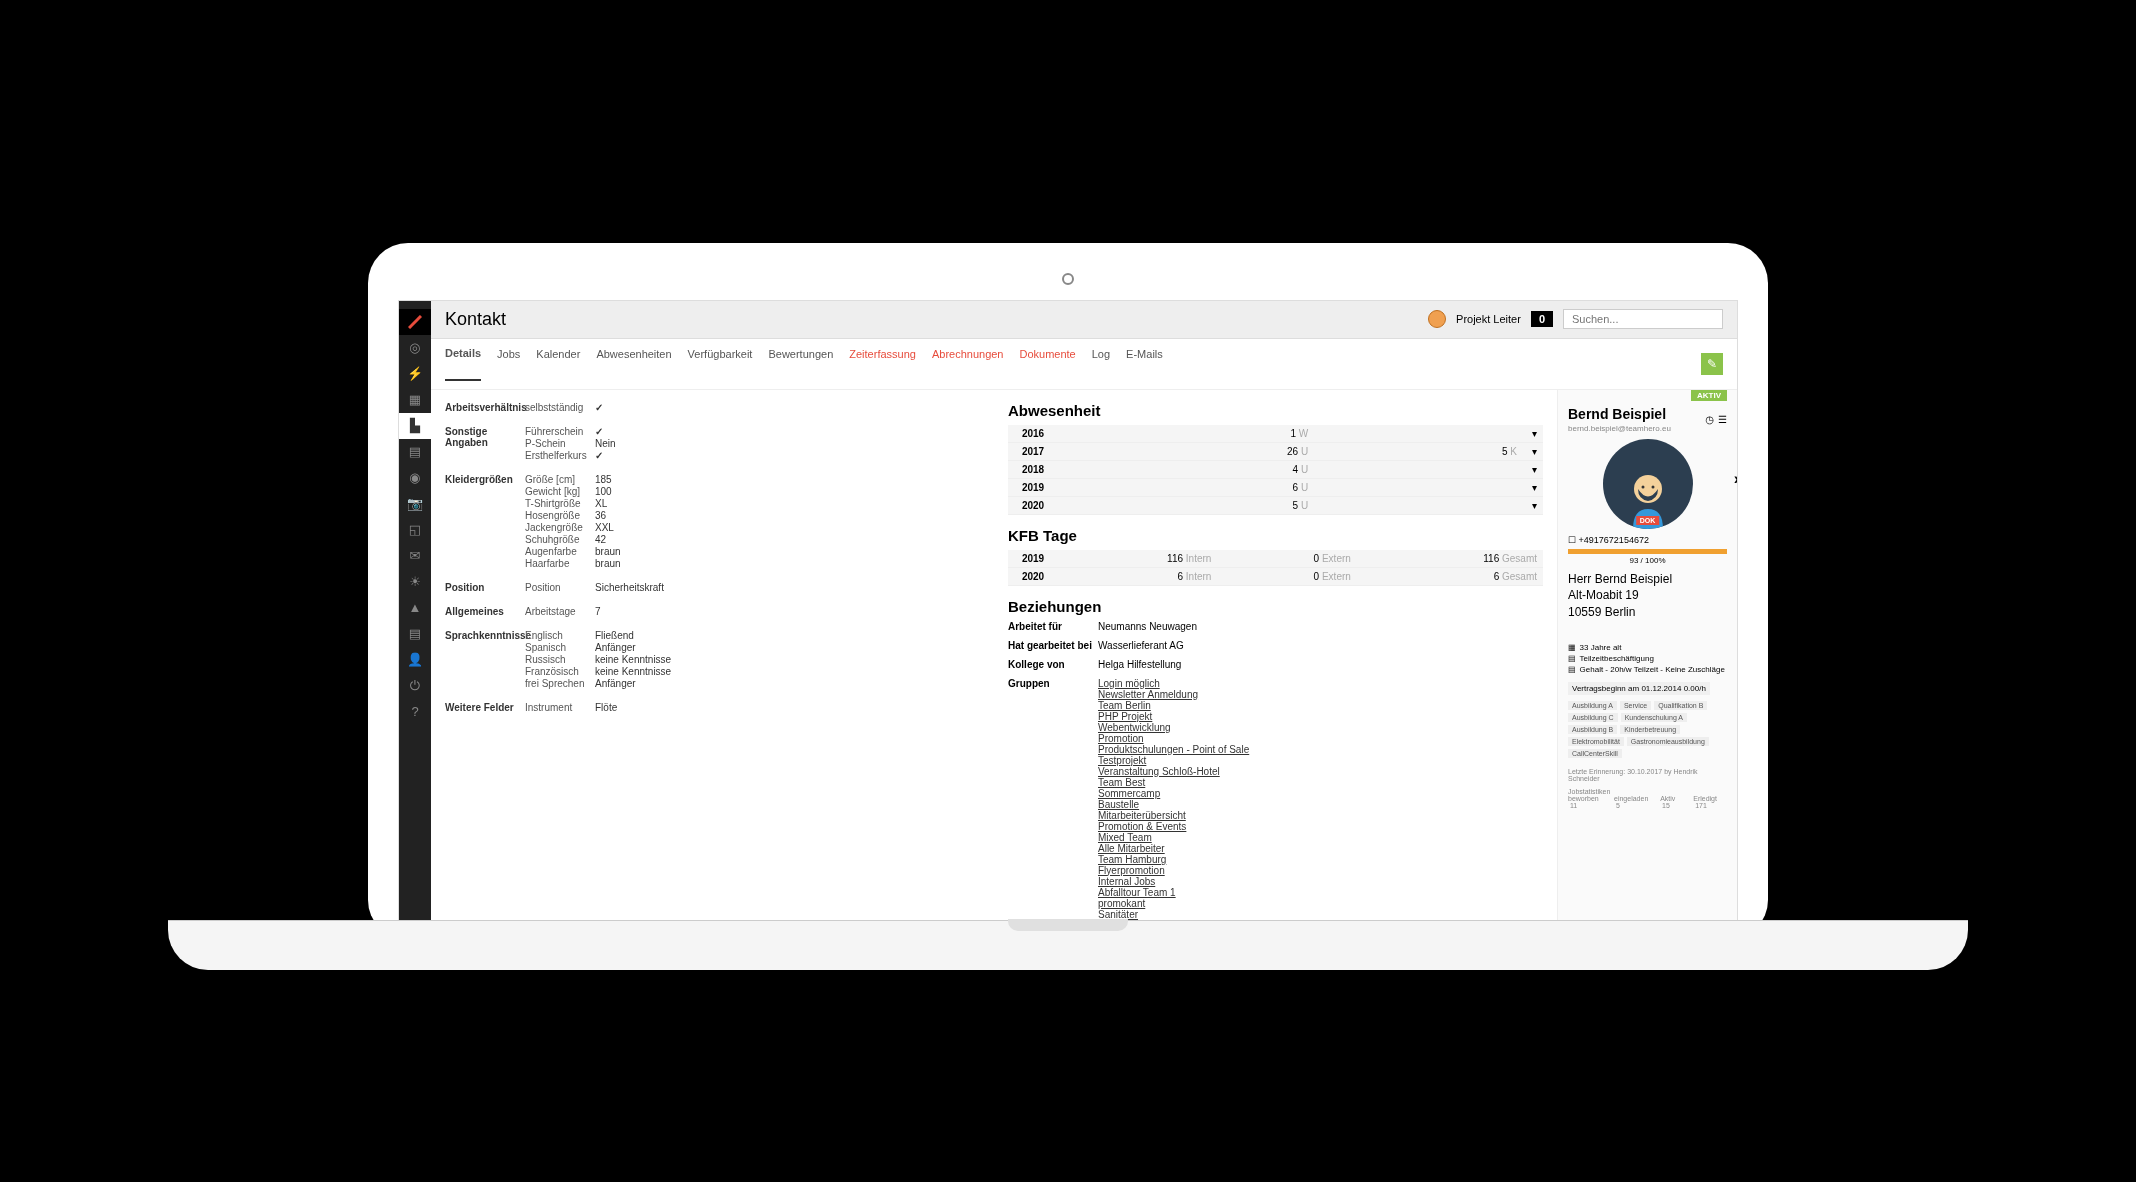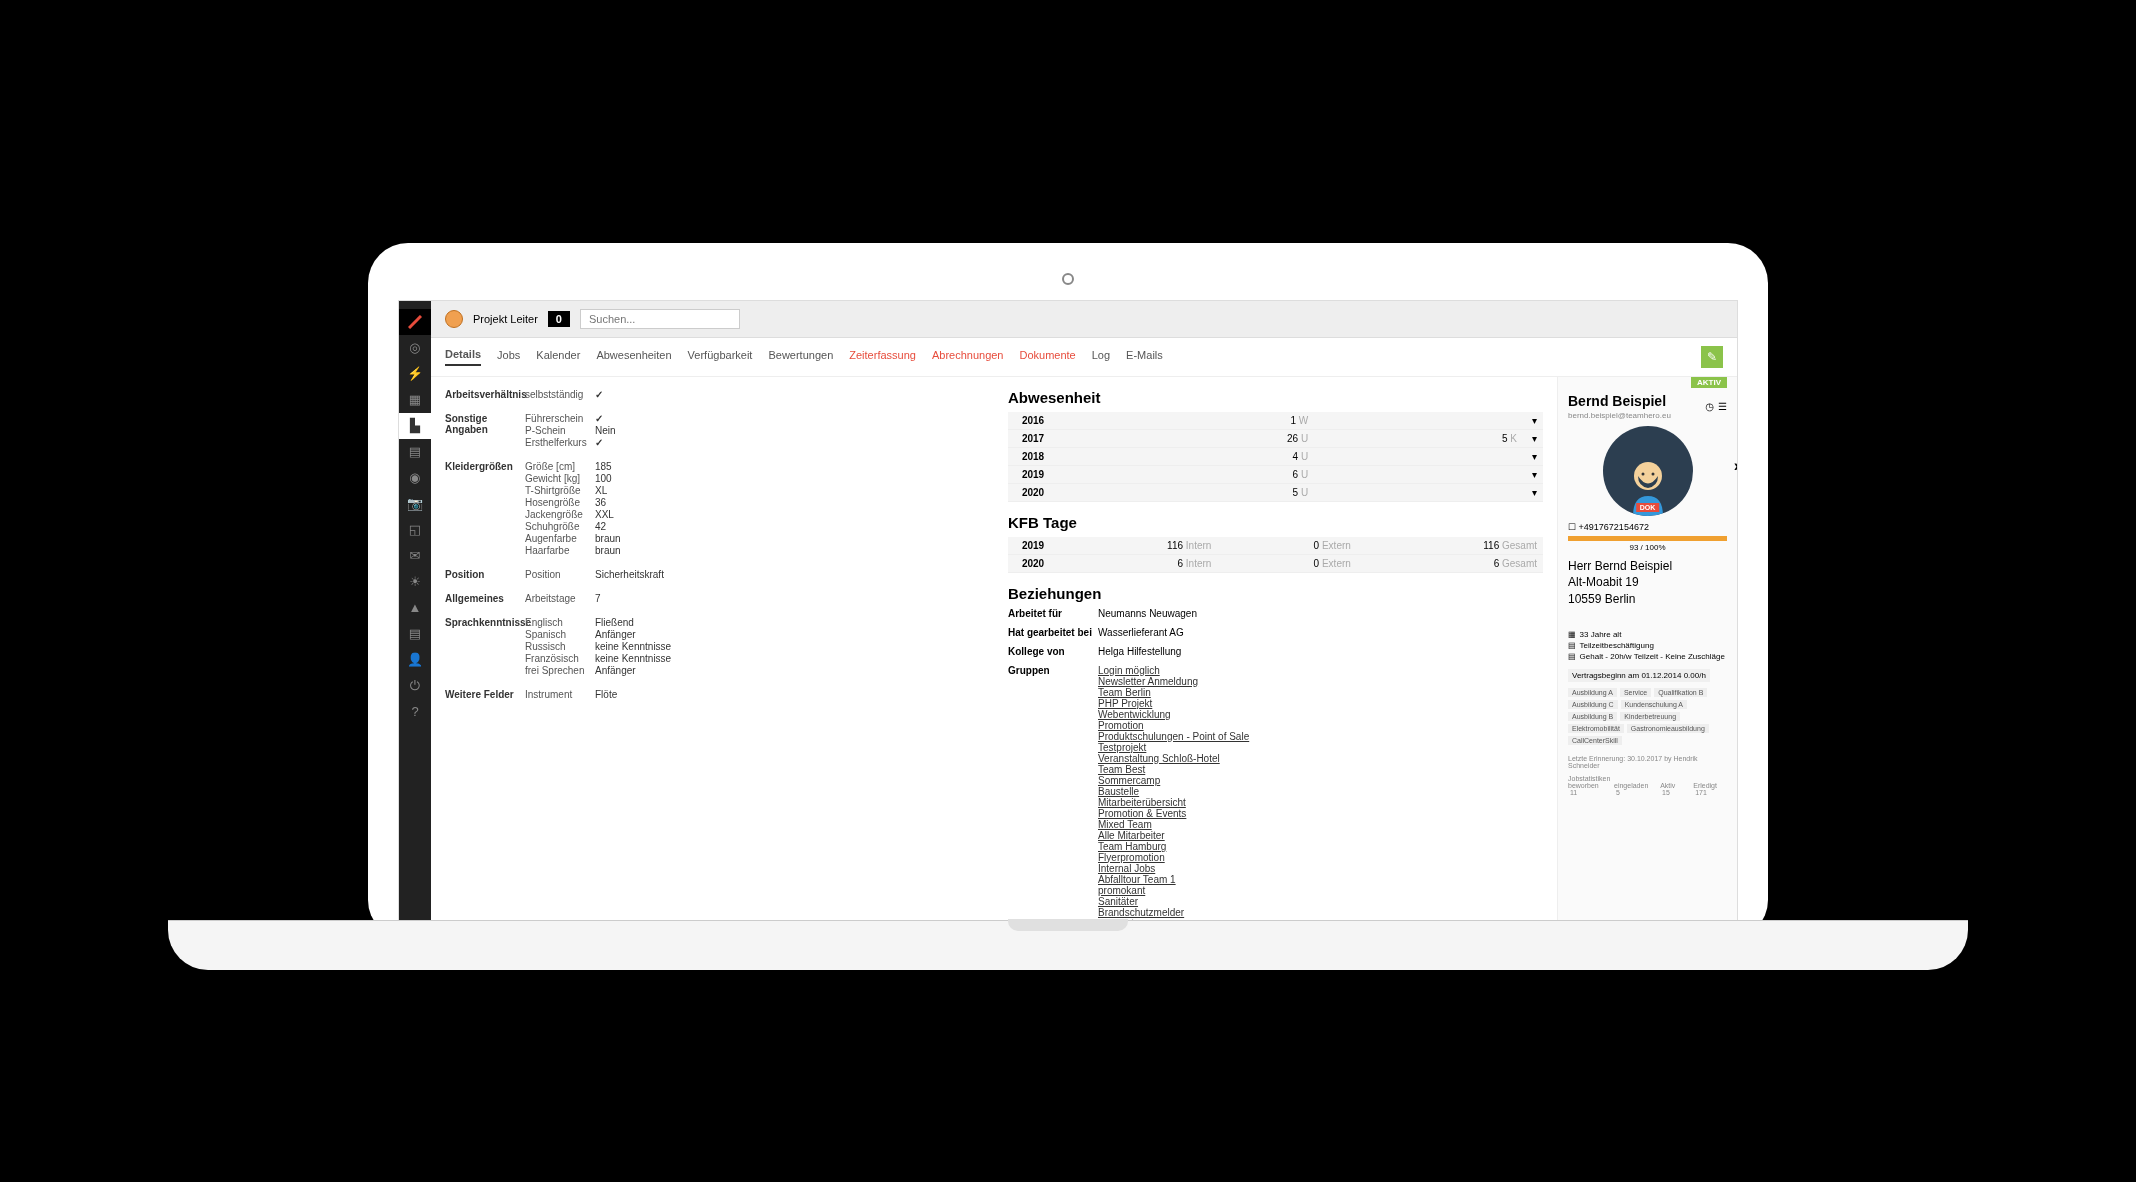--- a/index.html
+++ b/index.html
@@ -16,21 +16,21 @@
 .logo{background:#000}
 
 .main{flex:1;display:flex;flex-direction:column;overflow:hidden}
 .topbar{background:#eee;padding:8px 14px;display:flex;align-items:center;gap:10px;border-bottom:1px solid #ddd}
 .page-title{font-size:18px;flex:1}
 .avatar-sm{width:18px;height:18px;border-radius:50%;background:#f0a050;border:1px solid #c07020}
 .badge-count{background:#000;color:#fff;padding:2px 8px;font-size:11px;font-weight:bold}
 .search{border:1px solid #ccc;padding:3px 8px;font-size:11px;width:160px;color:#aaa}
 
 .tabs{display:flex;gap:16px;padding:8px 14px;border-bottom:1px solid #eee;font-size:11px;align-items:center}
-.tab{color:#555;cursor:pointer;padding-bottom:4px}
+.tab{color:#555;cursor:pointer;padding-bottom:20px}
 .tab.active{font-weight:bold;border-bottom:2px solid #333}
 .tab.highlight{color:#e74c3c}
 .edit-btn{margin-left:auto;background:#8bc34a;color:#fff;width:22px;height:22px;display:flex;align-items:center;justify-content:center;font-size:12px}
 
 .content{flex:1;display:flex;overflow:auto;font-size:10px}
 .col-left{flex:1;padding:12px 14px}
 .col-mid{flex:1;padding:12px 14px}
 .col-right{width:180px;background:#fafafa;border-left:1px solid #eee;padding:8px 10px;font-size:9px;position:relative}
 
 .detail-row{display:flex;margin-bottom:12px}
@@ -99,20 +99,21 @@
       <div class="sidebar-item">☀</div>
       <div class="sidebar-item">▲</div>
       <div class="sidebar-item">▤</div>
       <div class="sidebar-item">👤</div>
       <div class="sidebar-item">⏻</div>
       <div class="sidebar-item">?</div>
     </div>
 
     <div class="main">
       <div class="topbar">
+        <div class="page-title">Kontakt</div>
         <div class="avatar-sm"></div>
         <div style="font-size:11px">Projekt Leiter</div>
         <div class="badge-count">0</div>
         <input class="search" placeholder="Suchen..." style="">
       </div>
 
       <div class="tabs">
         <div class="tab active">Details</div>
         <div class="tab">Jobs</div>
         <div class="tab">Kalender</div>

